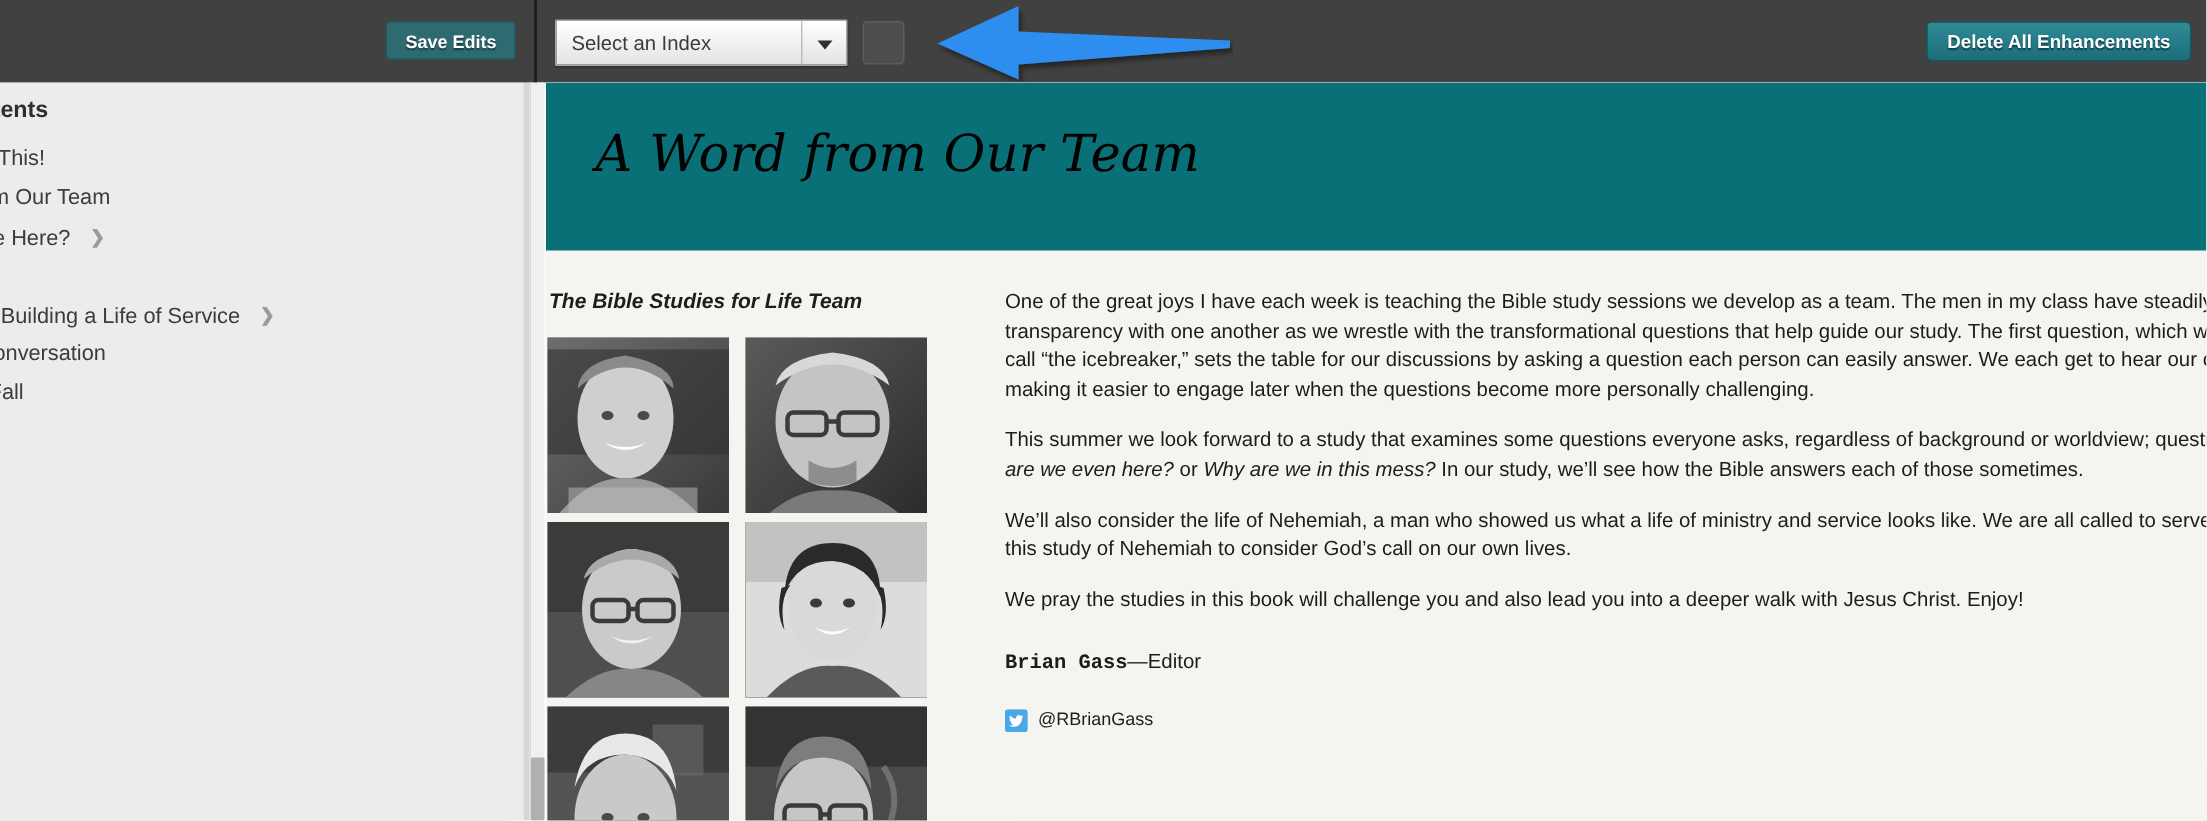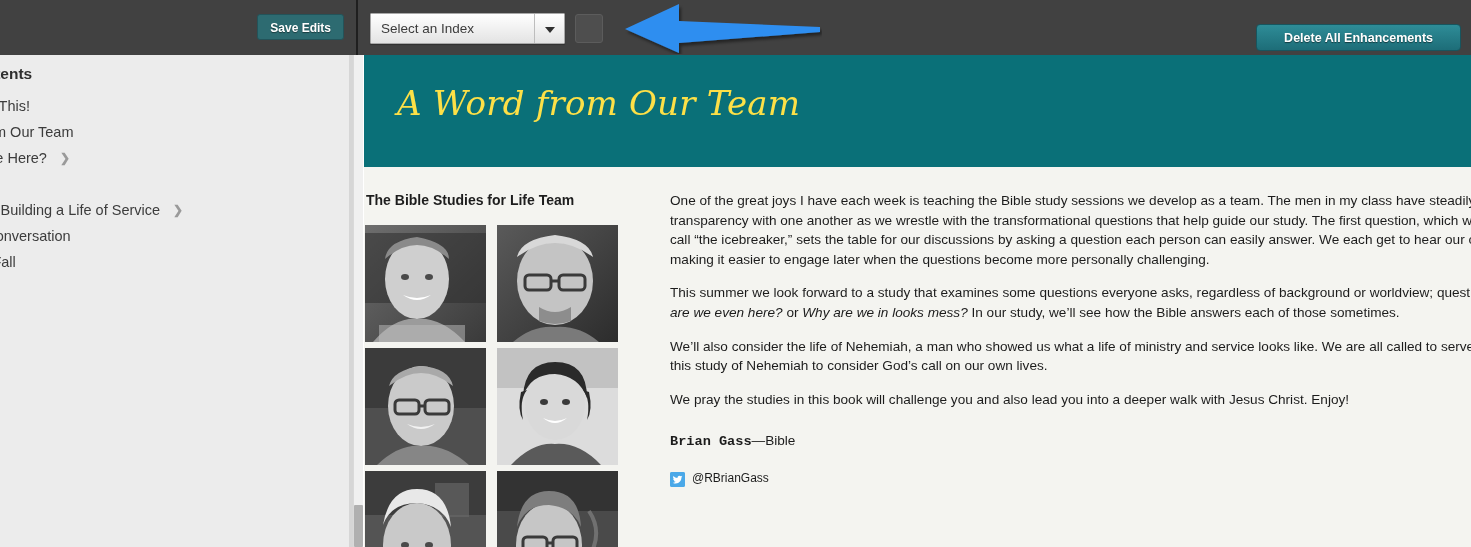--- a/index.html
+++ b/index.html
@@ -108,23 +108,23 @@
     background: #4e4e4e;
     border: 1px solid #5c5c5c;
     border-radius: 3px;
     box-sizing: border-box;
     cursor: pointer;
   }
 
   .delete-all-btn {
     position: absolute;
     right: 10px;
-    top: 24px;
+    top: 14px;
     height: 27px;
-    padding: 0 27px;
+    padding: 0 13px;
     line-height: 27px;
     background: linear-gradient(#2e8c97, #1d6d78);
     color: #ffffff;
     font-size: 12.5px;
     font-weight: bold;
     border: 1px solid #17555e;
     border-radius: 4px;
     box-sizing: border-box;
     cursor: pointer;
     white-space: nowrap;
@@ -236,21 +236,21 @@
   }
   .page-banner h1 {
     position: absolute;
     left: 33px;
     top: 28px;
     margin: 0;
     font-family: "DejaVu Serif", serif;
     font-style: italic;
     font-weight: normal;
     font-size: 34px;
-    color: #fde047;
+    color: #000000;
     letter-spacing: .2px;
     white-space: nowrap;
   }
 
   .page-body {
     position: absolute;
     left: 0;
     top: 112px;
     width: 1107px;
     height: 380px;
@@ -262,20 +262,21 @@
     left: 0;
     top: 0;
     width: 270px;
   }
   .team-heading {
     position: absolute;
     left: 2px;
     top: 25px;
     font-size: 14px;
     font-weight: bold;
+    font-style: italic;
     color: #1d1d1d;
     white-space: nowrap;
   }
   .photo-grid {
     position: absolute;
     left: 1px;
     top: 58px;
     width: 253px;
     display: grid;
     grid-template-columns: 121px 121px;
@@ -512,27 +513,27 @@
             </svg>
           </div>
 
         </div>
       </div>
 
       <div class="letter-col">
 
         <p class="first">One of the great joys I have each week is teaching the Bible study sessions we develop as a team. The men in my class have steadily moved toward transparency with one another as we wrestle with the transformational questions that help guide our study. The first question, which we sometimes call “the icebreaker,” sets the table for our discussions by asking a question each person can easily answer. We each get to hear our own voices, making it easier to engage later when the questions become more personally challenging.</p>
 
-        <p><span>This summer we look forward to a study that examines some questions everyone asks, regardless of background or worldview; questions like: </span><em>Why are we even here?</em><span> or </span><em>Why are we in looks mess?</em><span> In our study, we’ll see how the Bible answers each of those sometimes.</span></p>
+        <p><span>This summer we look forward to a study that examines some questions everyone asks, regardless of background or worldview; questions like: </span><em>Why are we even here?</em><span> or </span><em>Why are we in this mess?</em><span> In our study, we’ll see how the Bible answers each of those sometimes.</span></p>
 
         <p>We’ll also consider the life of Nehemiah, a man who showed us what a life of ministry and service looks like. We are all called to serve, so let’s use this study of Nehemiah to consider God’s call on our own lives.</p>
 
         <p>We pray the studies in this book will challenge you and also lead you into a deeper walk with Jesus Christ. Enjoy!</p>
 
-        <p class="signature"><b>Brian Gass</b><span>—Bible</span></p>
+        <p class="signature"><b>Brian Gass</b><span>—Editor</span></p>
 
         <div class="twitter-row">
           <span class="twitter-icon">
             <svg width="15" height="15" viewBox="0 0 15 15">
               <rect width="15" height="15" rx="2" fill="#4aa8e8"></rect>
               <path d="M12.4 4.6c-.36.16-.75.27-1.15.32.41-.25.73-.64.88-1.11-.39.23-.82.4-1.27.49a2 2 0 0 0-3.4 1.82A5.67 5.67 0 0 1 3.35 3.99a2 2 0 0 0 .62 2.67 1.98 1.98 0 0 1-.9-.25v.02c0 .97.69 1.78 1.6 1.96-.29.08-.6.09-.9.04a2 2 0 0 0 1.86 1.38 4.01 4.01 0 0 1-2.96.83 5.65 5.65 0 0 0 3.06.9c3.67 0 5.68-3.04 5.68-5.68l-.01-.26c.39-.28.73-.63 1-1.02z" fill="#ffffff"></path>
             </svg>
           </span>
           <span class="twitter-handle">@RBrianGass</span>
         </div>

